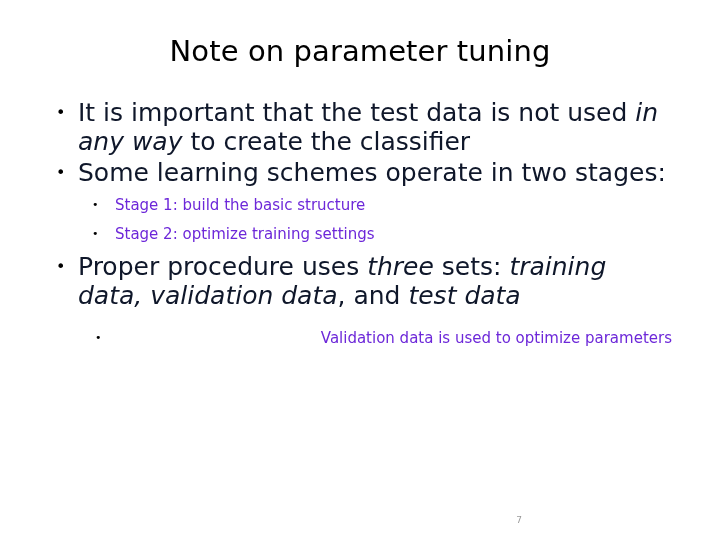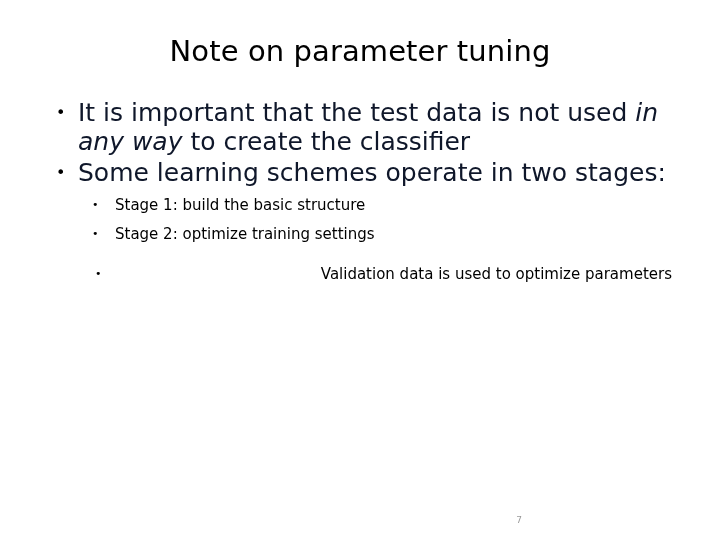--- a/index.html
+++ b/index.html
@@ -78,21 +78,21 @@
   ul.sub {
     margin: 6px 0 6px 0;
     padding: 0;
   }
   li.lvl2 {
     position: relative;
     padding-left: 67px;
     font-size: 15px;
     line-height: 24px;
     font-weight: 400;
-    color: #000000;
+    color: #6d28d9;
     margin: 0 0 5px 0;
   }
   li.lvl2::before {
     content: "\2022";
     position: absolute;
     left: 44px;
     top: 0;
     font-size: 11px;
     line-height: 24px;
     color: #000000;
@@ -150,20 +150,23 @@
       <ul class="sub">
         <li class="lvl2">
           <span>Stage 1: build the basic structure</span>
         </li>
         <li class="lvl2">
           <span>Stage 2: optimize training settings</span>
         </li>
       </ul>
 
 
+      <li class="lvl1 gap-before">
+        <span>Proper procedure uses </span><em>three</em><span> sets: </span><em>training data, validation data</em><span>, and </span><em>test data</em>
+      </li>
 
       <ul class="sub deep">
         <li class="lvl2">
           <span>Validation data is used to optimize parameters</span>
         </li>
       </ul>
 
     </ul>
   </div>
 

